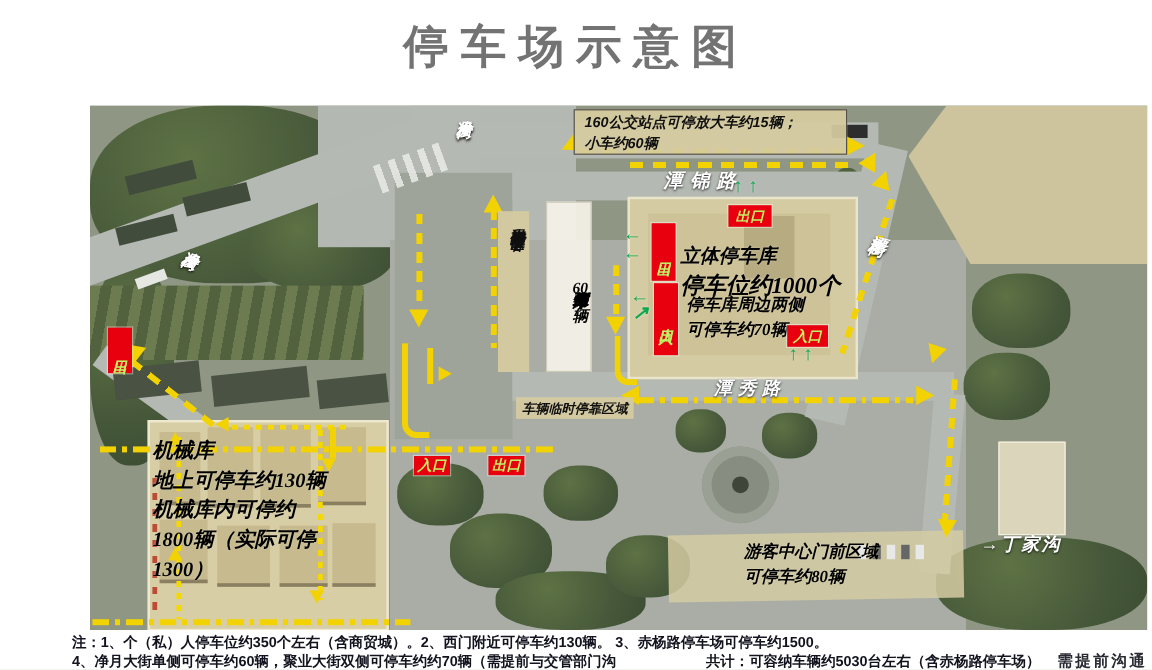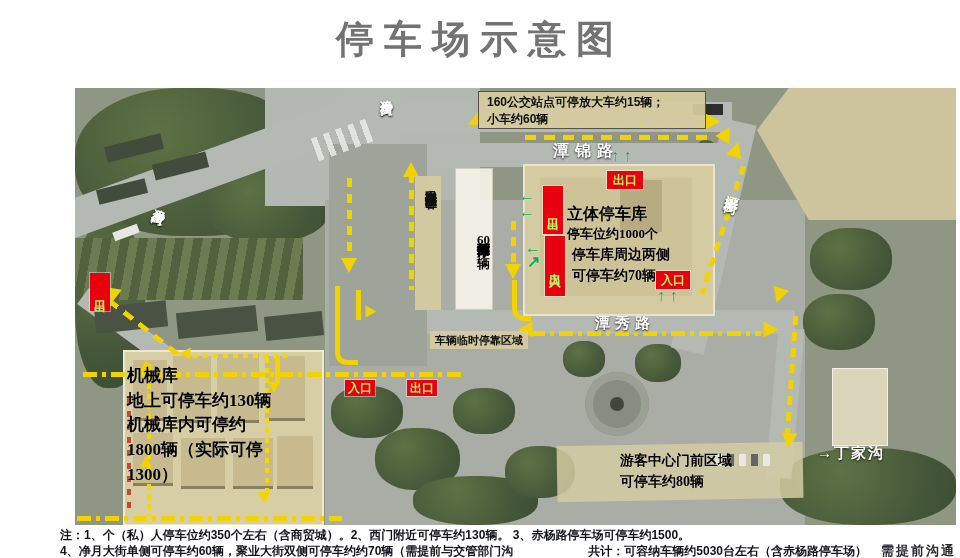--- a/index.html
+++ b/index.html
@@ -1,19 +1,19 @@
 <!DOCTYPE html>
 <html><head>
 <meta charset="utf-8">
 <style>
   html,body{margin:0;padding:0;background:#fff;}
   #frame{position:relative;width:960px;height:558px;background:#fff;overflow:hidden;font-family:"Liberation Sans",sans-serif;}
   .title{position:absolute;left:0;top:14px;width:960px;text-align:center;font-family:"Liberation Serif",serif;
          font-size:38px;font-weight:bold;color:#737373;letter-spacing:10px;}
-  #map{position:absolute;left:75px;top:88px;width:881px;height:437px;background:#8f9784;overflow:hidden;}
+  #map{position:absolute;left:75px;top:88px;width:881px;height:437px;background:#8f9784;overflow:hidden;font-style:italic;}
   .abs{position:absolute;}
   .veg{position:absolute;border-radius:45%;background:radial-gradient(circle at 35% 30%,#5e7245,#47593a 60%,#3c4d33);}
   .pave{position:absolute;background:#a9ada5;}
   .road{position:absolute;background:#b5b9b3;}
   .bldg{position:absolute;background:#d5cba2;}
   .blkb{position:absolute;background:#424c3c;}
   .dh{position:absolute;height:5px;background:repeating-linear-gradient(90deg,#f2d200 0 11px,transparent 11px 19px);}
   .dv{position:absolute;width:5px;background:repeating-linear-gradient(180deg,#f2d200 0 9px,transparent 9px 16px);}
   .dd{position:absolute;height:5px;background:repeating-linear-gradient(90deg,#f2d200 0 14px,transparent 14px 19px,#f2d200 19px 23px,transparent 23px 28px);}
   .doth{position:absolute;height:4px;background:repeating-linear-gradient(90deg,#f5d800 0 5px,transparent 5px 10px);}
@@ -154,21 +154,21 @@
       <div>小车约60辆</div>
     </div>
     <div class="tanbox vtext" style="left:340px;top:88px;width:26px;height:134px;font-size:12px;padding:4px 2px;box-sizing:border-box;letter-spacing:1px;">出租车网约车候客区</div>
     <div class="abs vtext ser" style="left:380px;top:80px;width:38px;height:142px;background:rgba(246,243,233,.92);border:1px solid #cfcaba;font-weight:bold;font-size:13px;color:#000;padding:5px 0;box-sizing:border-box;text-align:center;">
       <span>车库西侧可停车约</span><span style="text-combine-upright:all;">60</span><span>辆</span>
     </div>
     <div class="tanbox" style="left:355px;top:243px;width:98px;height:18px;font-size:11px;display:flex;align-items:center;justify-content:center;">车辆临时停靠区域</div>
 
     <div class="blk" style="left:492px;top:114px;font-size:16px;line-height:1.45;">
       <div>立体停车库</div>
-      <div style="font-size:13px;">停车位约1000个</div>
+      <div style="font-size:19px;">停车位约1000个</div>
     </div>
     <div class="blk" style="left:497px;top:156px;font-size:14px;line-height:1.5;">
       <div>停车库周边两侧</div>
       <div>可停车约70辆</div>
     </div>
     <div class="blk" style="left:52px;top:276px;font-size:17px;line-height:1.45;z-index:3;">
       <div>机械库</div>
       <div>地上可停车约130辆</div>
       <div>机械库内可停约</div>
       <div>1800辆（实际可停</div>

